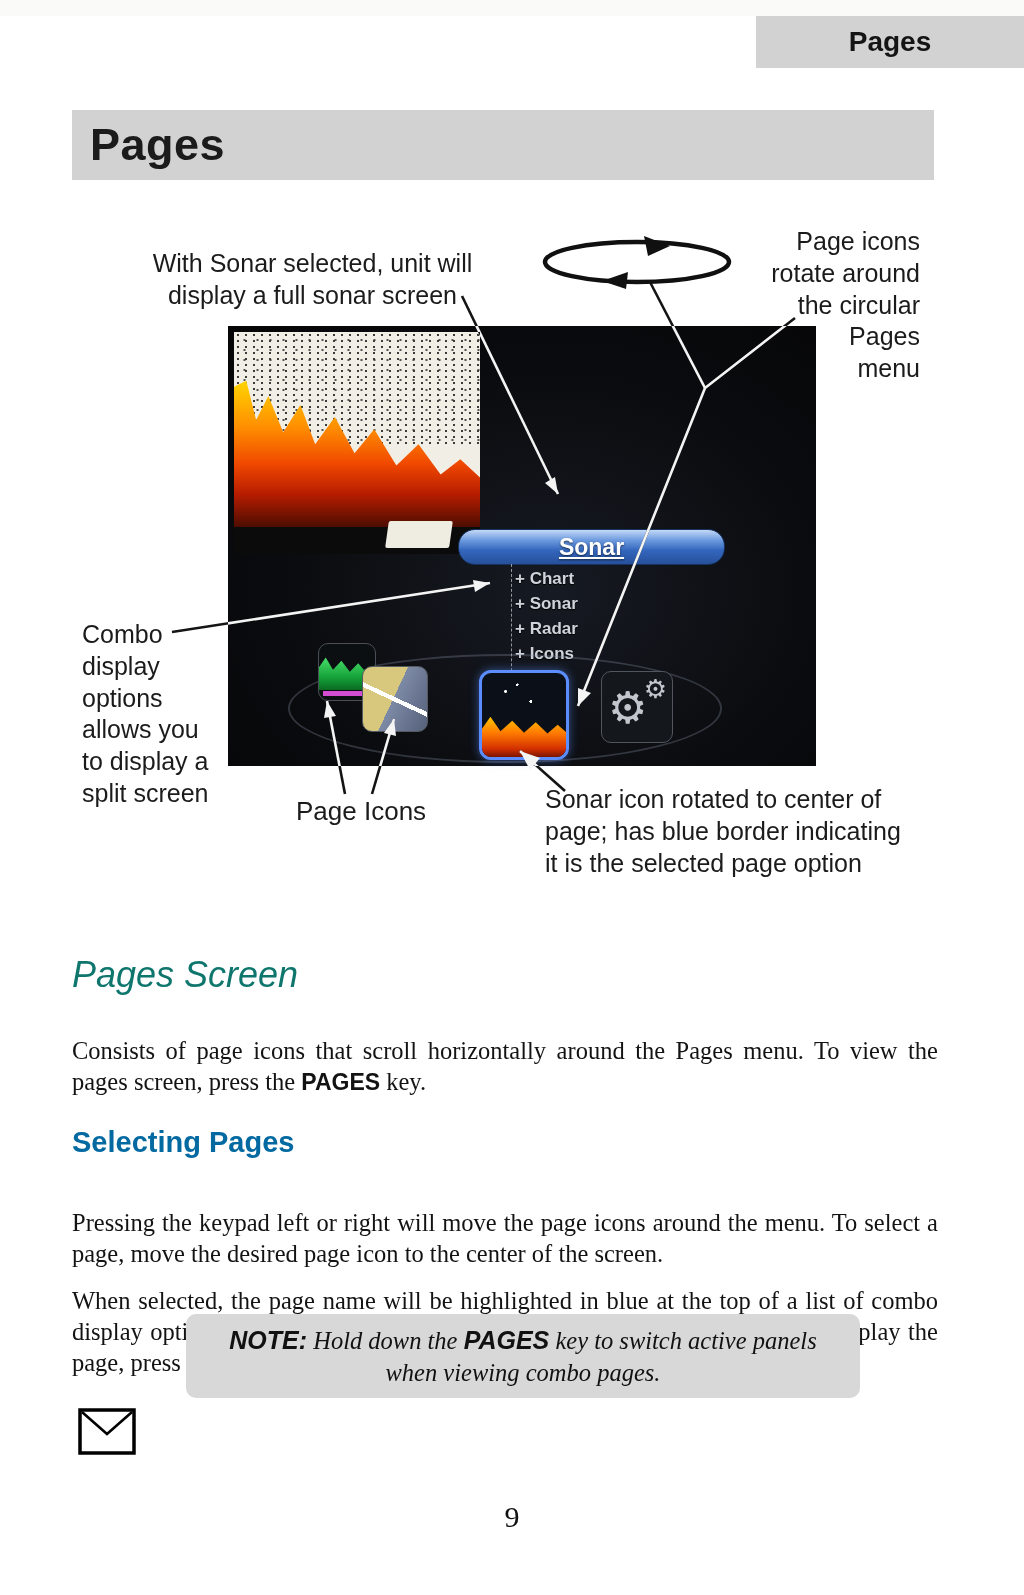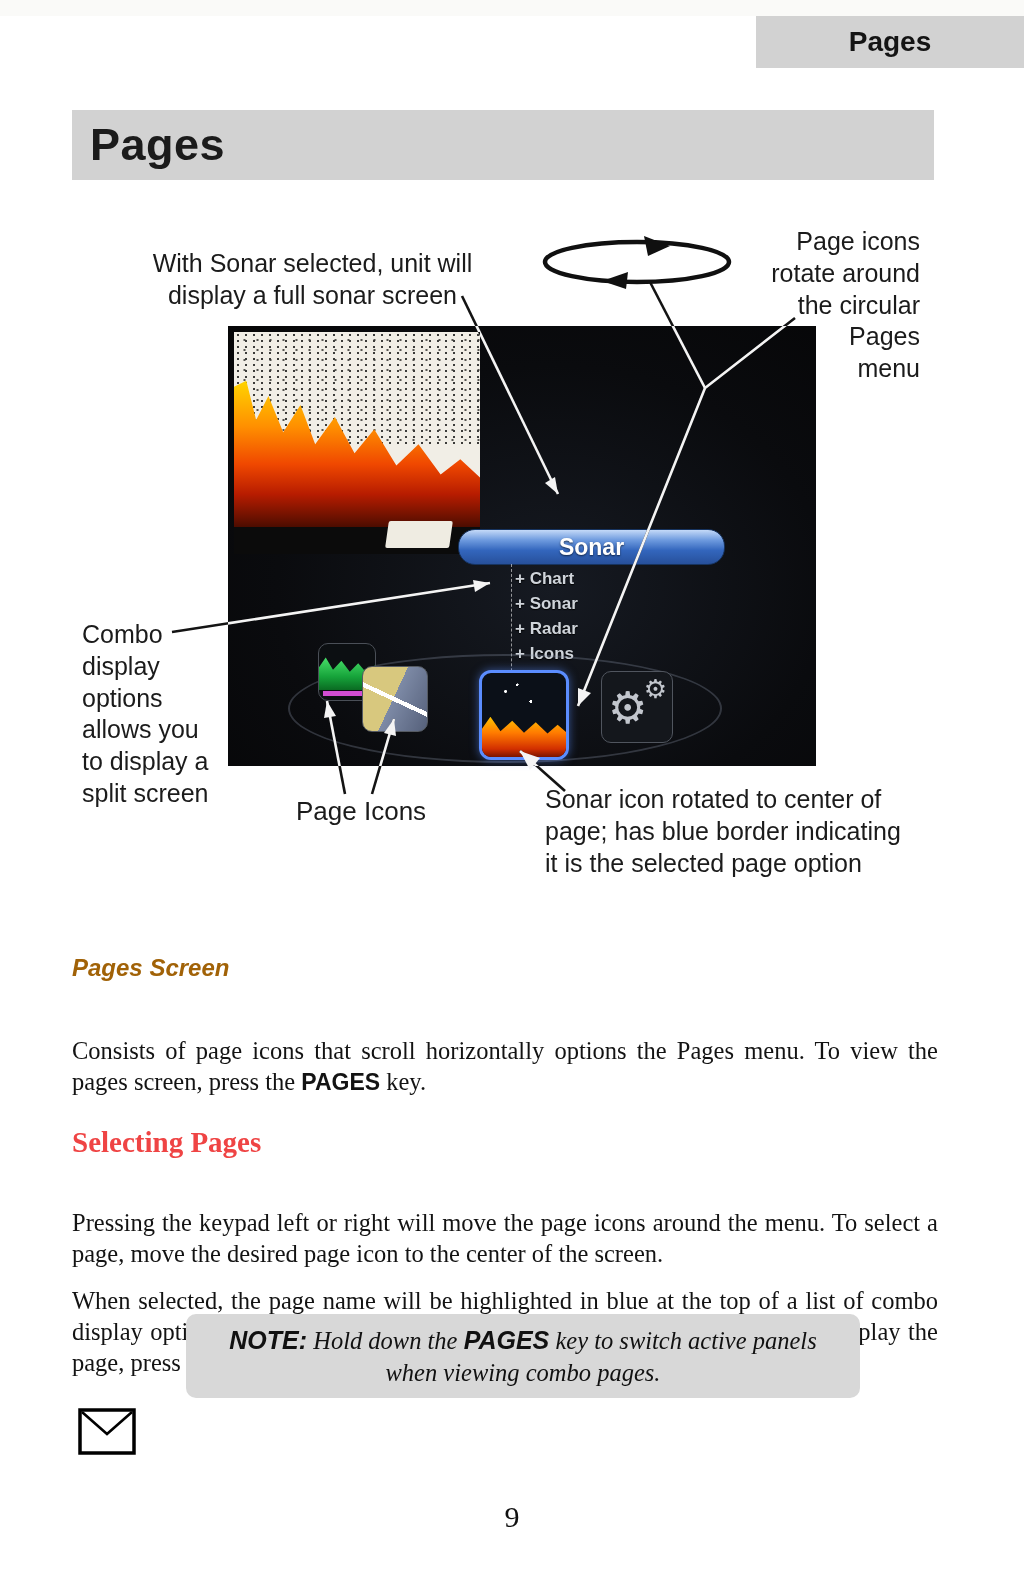--- a/index.html
+++ b/index.html
@@ -55,21 +55,21 @@
     clip-path:polygon(0% 4%,5% 0%,9% 26%,14% 10%,20% 34%,27% 16%,33% 42%,41% 24%,49% 48%,57% 32%,66% 56%,75% 42%,84% 62%,92% 52%,100% 64%,100% 100%,0% 100%);
   }
   .sband{position:absolute; left:0; right:0; bottom:0; height:12%; background:#0b0b0b;}
   .wpatch{position:absolute; left:62%; bottom:3%; width:26%; height:12%; background:#efece2; transform:skewX(-8deg); border-radius:2px;}
 
   .sonar-button{
     position:absolute; left:230px; top:203px; width:265px; height:34px;
     background:linear-gradient(180deg,#c4d9f8 0%,#6d9ade 30%,#3366bd 60%,#27509b 100%);
     border:1px solid #16335f; border-radius:17px;
     display:flex; align-items:center; justify-content:center;
-    color:#ffffff; font-weight:bold; font-size:23px; text-shadow:0 1px 2px rgba(0,0,0,.6);
+    color:#ffffff; font-weight:bold; font-size:23px; text-shadow:0 1px 2px rgba(0,0,0,.6);text-decoration:underline;
   }
   .menu-dash{
     position:absolute; left:283px; top:238px; height:152px; width:0;
     border-left:1px dashed rgba(255,255,255,.55);
   }
   .menu-list{
     position:absolute; left:287px; top:240px; color:#cfd4da;
     font-size:17px; font-weight:bold; text-shadow:0 1px 1px #000;
   }
   .menu-list span{display:block; line-height:25px;}
@@ -113,26 +113,26 @@
   }
   .picon-settings{
     left:373px; top:345px; width:70px; height:70px; background:#14171c; border:1px solid #50555e;
     color:#c2c6cd; font-family:"DejaVu Sans", sans-serif;
   }
   .picon-settings .gear-big{position:absolute; left:6px; top:14px; font-size:44px; line-height:1;}
   .picon-settings .gear-small{position:absolute; right:5px; top:4px; font-size:26px; line-height:1;}
 
   .overlay{position:absolute; left:0; top:0; z-index:5; pointer-events:none;}
   .h-pages-screen{
-    left:72px; top:938px; font-size:24px; font-weight:bold; font-style:italic; color:#a16207;
+    left:72px; top:938px; font-size:36px; font-weight:normal; font-style:italic; color:#0f766e;
   }
   .para{left:72px; width:866px; font-family:"Liberation Serif", serif; font-size:24.5px;
         line-height:31px; color:#131313; text-align:justify;}
   .para1{top:994px;}
-  .h-selecting{left:72px; top:1110px; font-size:29px; font-weight:bold; color:#ef4444;font-family:Liberation Serif, serif;}
+  .h-selecting{left:72px; top:1110px; font-size:29px; font-weight:bold; color:#0369a1;}
   .para2{top:1166px;}
   .para3{top:1244px;}
   .kb{font-family:"Liberation Sans", sans-serif; font-weight:bold; font-size:23px;}
 
   .note-box{
     left:186px; top:1298px; width:674px; height:84px; background:#d8d8d8; border-radius:10px;
     display:flex; align-items:center; justify-content:center; text-align:center;
   }
   .note-text{
     font-family:"Liberation Serif", serif; font-style:italic; font-size:24.5px;
@@ -265,21 +265,21 @@
 
     <g>
       <ellipse cx="637" cy="246" rx="92" ry="20" fill="none" stroke="#101010" stroke-width="4.5"></ellipse>
       <polygon points="670,230 644,220 648,240" fill="#101010"></polygon>
       <polygon points="602,265 628,256 626,273" fill="#101010"></polygon>
     </g>
   </svg>
 
   <div class="abs h-pages-screen">Pages Screen</div>
 
-  <p class="abs para para1"><span>Consists of page icons that scroll horizontally options the Pages menu. To view the pages screen, press the </span><span class="kb">PAGES</span><span> key.</span></p>
+  <p class="abs para para1"><span>Consists of page icons that scroll horizontally around the Pages menu. To view the pages screen, press the </span><span class="kb">PAGES</span><span> key.</span></p>
 
   <div class="abs h-selecting">Selecting Pages</div>
 
   <p class="abs para para3"><span>When selected, the page name will be highlighted in blue at the top of a list of combo display options. Its icon, will be framed by a blue border below the list. To display the page, press </span><span class="kb">ENTER</span><span>.</span></p>
 
   <p class="abs para para2">Pressing the keypad left or right will move the page icons around the menu. To select a page, move the desired page icon to the center of the screen.</p>
 
   <svg class="abs envelope" width="58" height="47" viewBox="0 0 58 47">
     <rect x="2" y="2" width="54" height="43" fill="#ffffff" stroke="#000000" stroke-width="3.5"></rect>
     <path d="M4,4 L29,26 L54,4" fill="none" stroke="#000000" stroke-width="2.6"></path>

